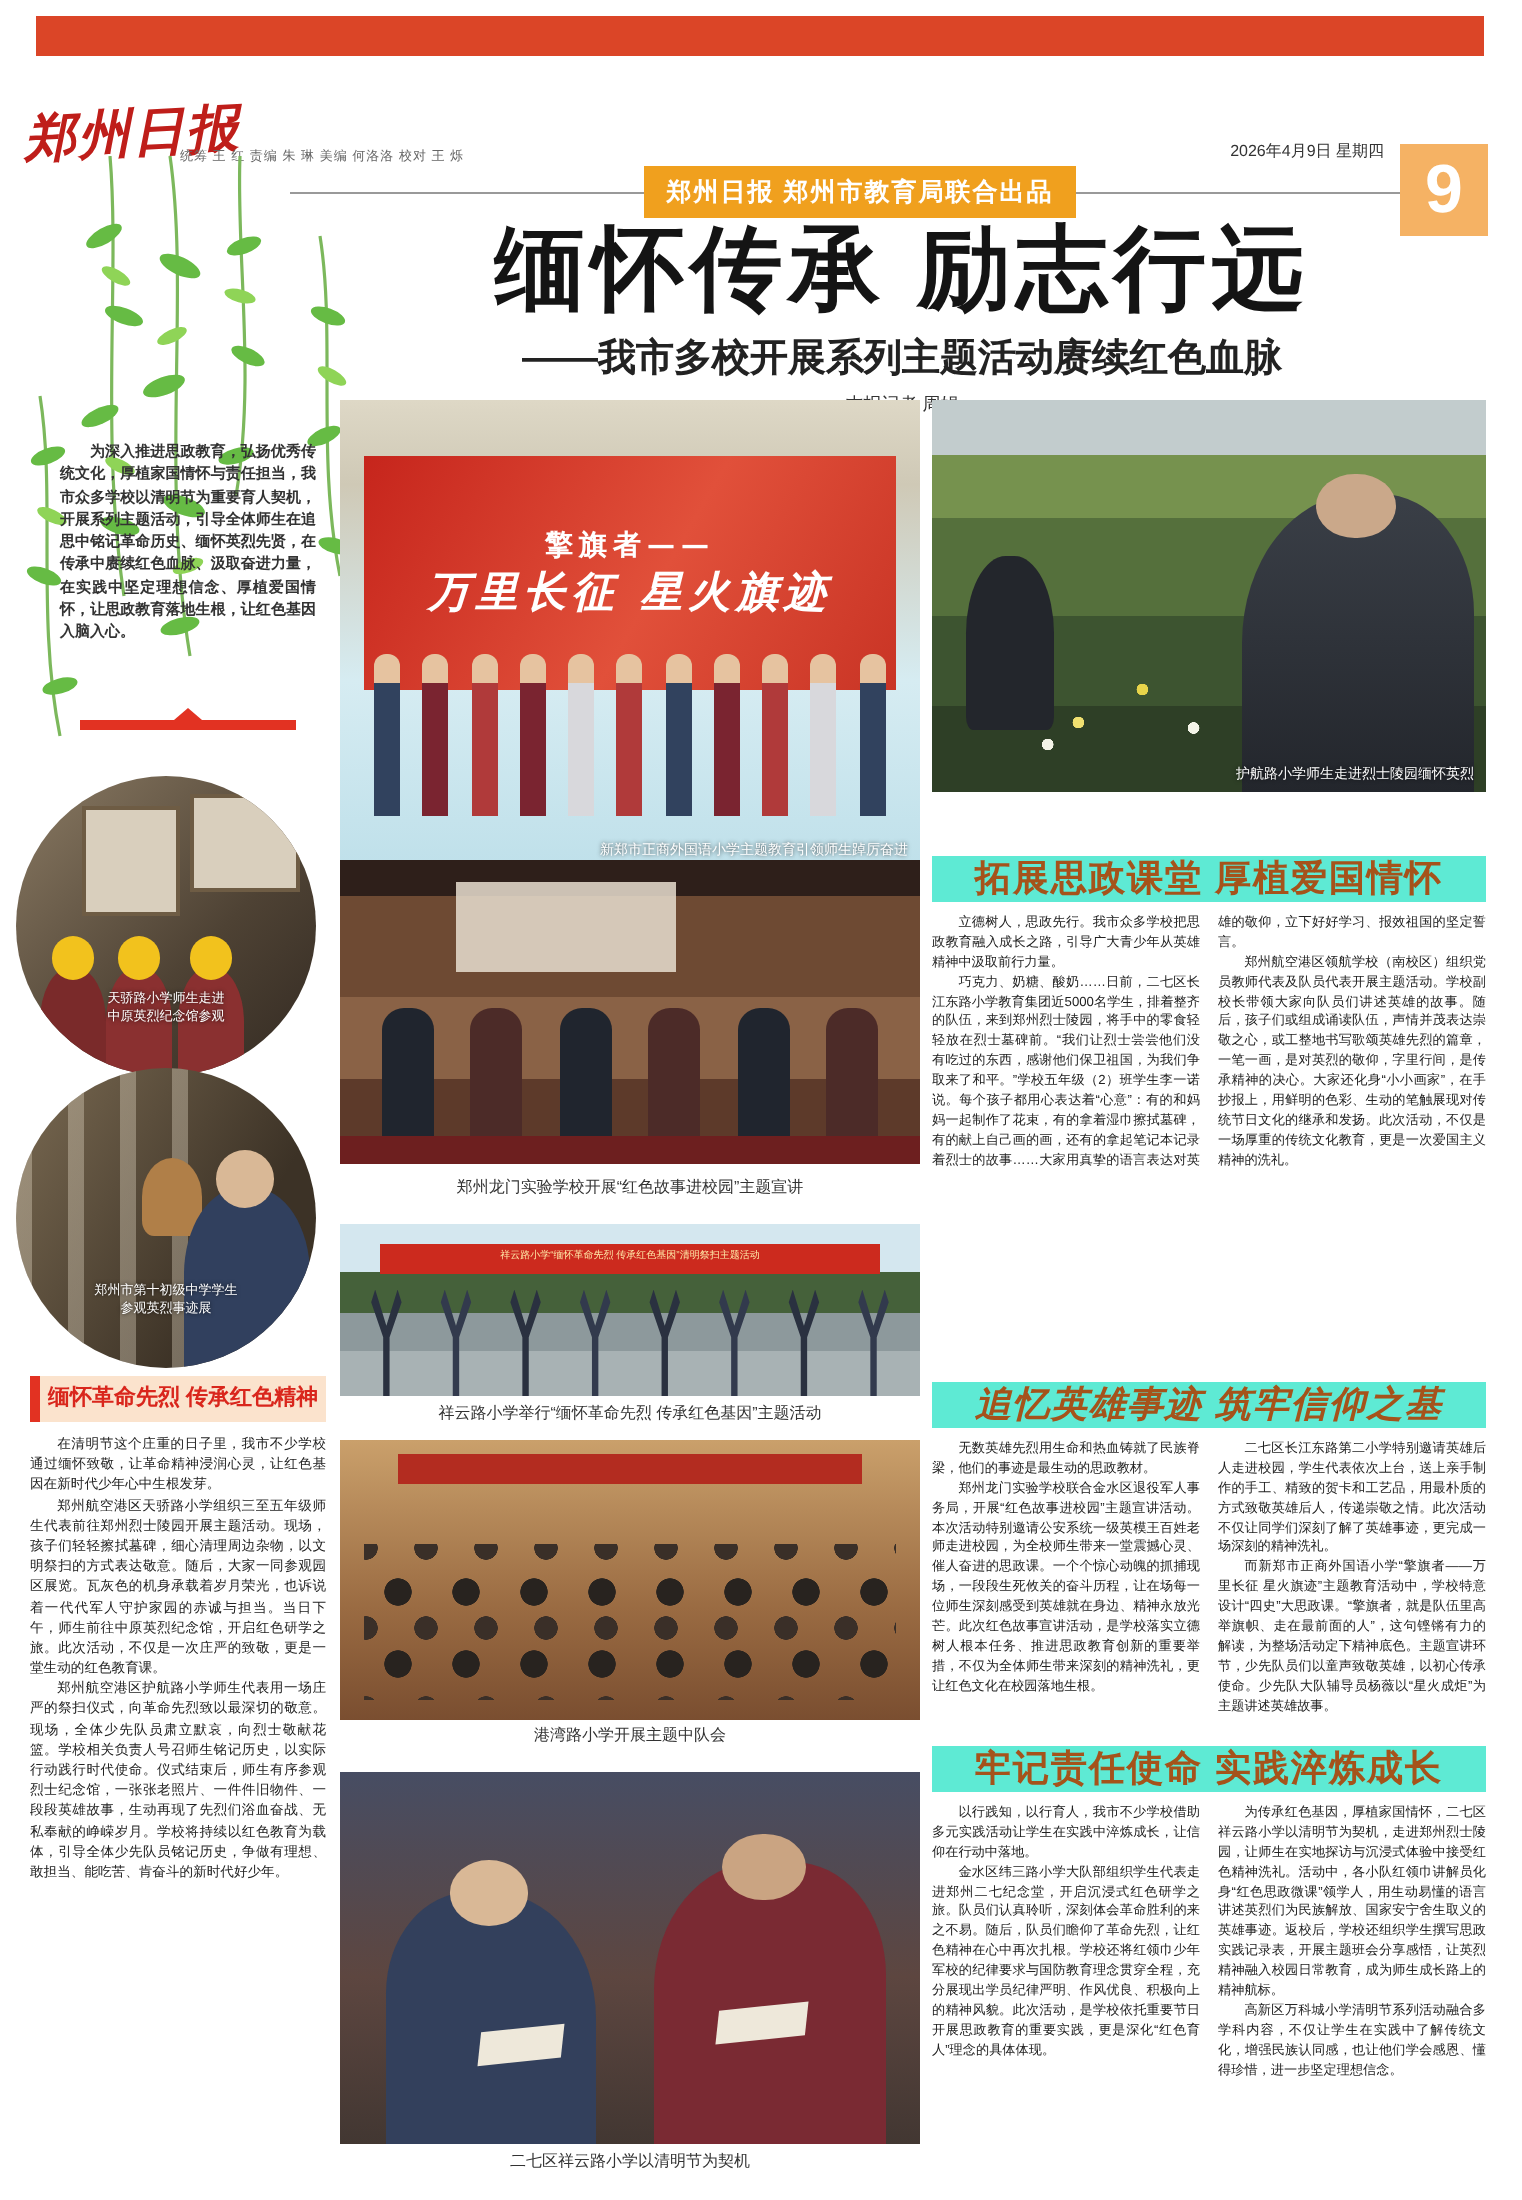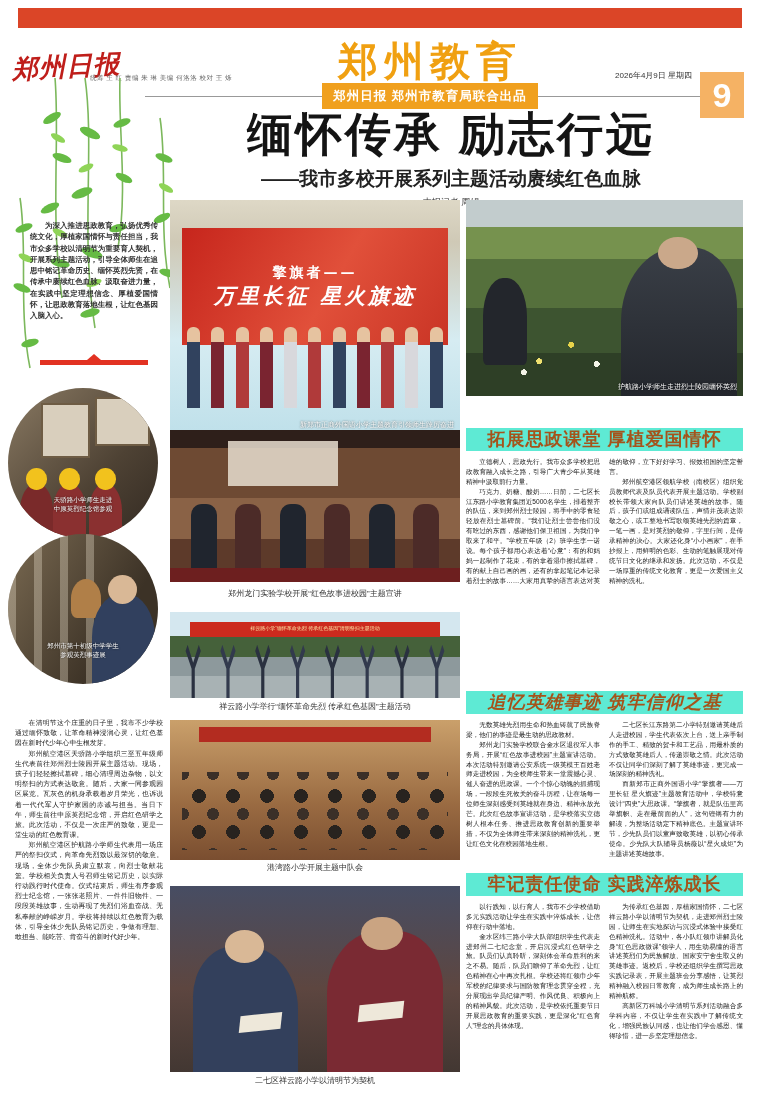--- a/index.html
+++ b/index.html
@@ -168,21 +168,20 @@
   .b1{top:457px;height:228px;} .b2{top:720px;height:147px;} .b3{top:902px;height:190px;}
 </style>
 </head>
 <body>
 
 <div class="page">
 
   <div class="abs topbar"></div>
   <div class="abs masthead">郑州日报</div>
   <div class="abs credits">统筹 王 红  责编 朱 琳  美编 何洛洛  校对 王 烁</div>
-  <div class="abs sec-title">郑州教育</div>
   <div class="abs head-rule"></div>
   <div class="abs pub-box">郑州日报 郑州市教育局联合出品</div>
   <div class="abs date">2026年4月9日 星期四</div>
   <div class="abs pagenum">9</div>
 
   <svg class="abs leaves" width="205" height="350" viewBox="0 0 205 350">
     <g stroke="#7cb85c" stroke-width="1.6" fill="none">
       <path d="M55 0 C 60 60, 50 140, 62 220"></path>
       <path d="M85 0 C 95 70, 80 160, 95 250"></path>
       <path d="M120 0 C 118 50, 128 110, 118 170"></path>
@@ -313,20 +312,21 @@
   <div class="abs cap cap-class">港湾路小学开展主题中队会</div>
 
   <div class="abs photo p-study">
     <div class="ps-f1"></div>
     <div class="ps-f2"></div>
     <div class="book bk1"></div>
     <div class="book bk2"></div>
   </div>
   <div class="abs cap cap-study">二七区祥云路小学以清明节为契机</div>
 
+  <div class="abs sec-head-l">缅怀革命先烈 传承红色精神</div>
   <div class="abs body-l">
       <p>在清明节这个庄重的日子里，我市不少学校通过缅怀致敬，让革命精神浸润心灵，让红色基因在新时代少年心中生根发芽。</p>
       <p>郑州航空港区天骄路小学组织三至五年级师生代表前往郑州烈士陵园开展主题活动。现场，孩子们轻轻擦拭墓碑，细心清理周边杂物，以文明祭扫的方式表达敬意。随后，大家一同参观园区展览。瓦灰色的机身承载着岁月荣光，也诉说着一代代军人守护家园的赤诚与担当。当日下午，师生前往中原英烈纪念馆，开启红色研学之旅。此次活动，不仅是一次庄严的致敬，更是一堂生动的红色教育课。</p>
       <p>郑州航空港区护航路小学师生代表用一场庄严的祭扫仪式，向革命先烈致以最深切的敬意。现场，全体少先队员肃立默哀，向烈士敬献花篮。学校相关负责人号召师生铭记历史，以实际行动践行时代使命。仪式结束后，师生有序参观烈士纪念馆，一张张老照片、一件件旧物件、一段段英雄故事，生动再现了先烈们浴血奋战、无私奉献的峥嵘岁月。学校将持续以红色教育为载体，引导全体少先队员铭记历史，争做有理想、敢担当、能吃苦、肯奋斗的新时代好少年。</p>
     </div>
 
   <div class="abs r-head h1">拓展思政课堂 厚植爱国情怀</div>
   <div class="abs r-body b1">
       <p>立德树人，思政先行。我市众多学校把思政教育融入成长之路，引导广大青少年从英雄精神中汲取前行力量。</p>
       <p>巧克力、奶糖、酸奶……日前，二七区长江东路小学教育集团近5000名学生，排着整齐的队伍，来到郑州烈士陵园，将手中的零食轻轻放在烈士墓碑前。“我们让烈士尝尝他们没有吃过的东西，感谢他们保卫祖国，为我们争取来了和平。”学校五年级（2）班学生李一诺说。每个孩子都用心表达着“心意”：有的和妈妈一起制作了花束，有的拿着湿巾擦拭墓碑，有的献上自己画的画，还有的拿起笔记本记录着烈士的故事……大家用真挚的语言表达对英雄的敬仰，立下好好学习、报效祖国的坚定誓言。</p>

